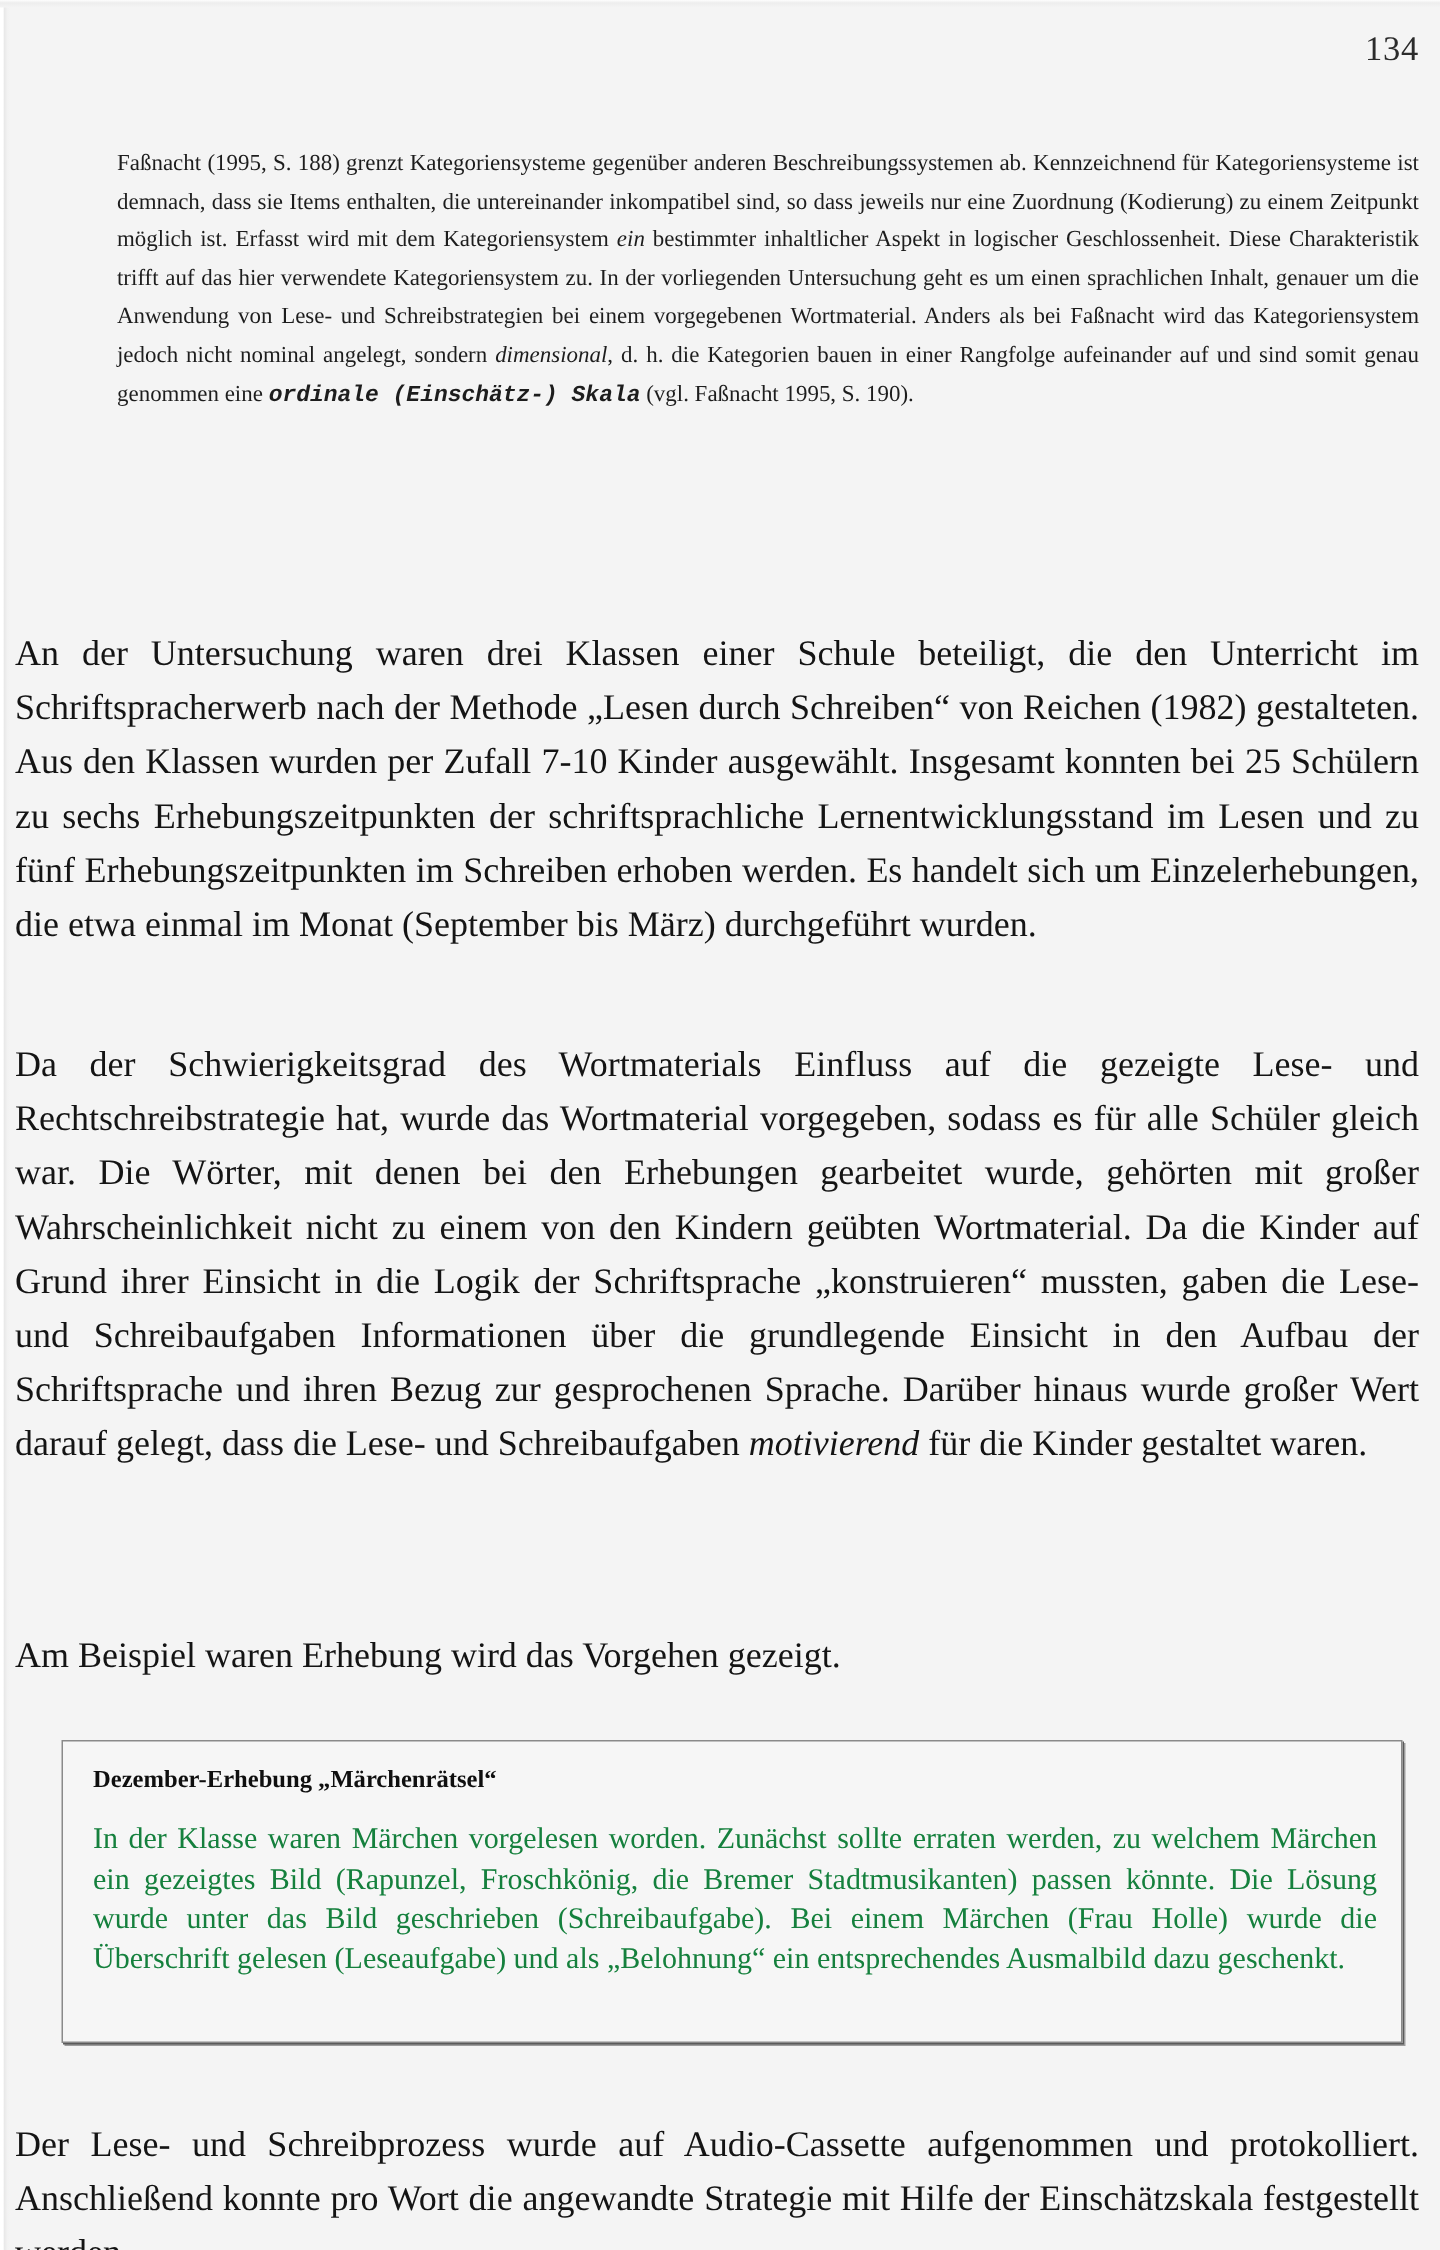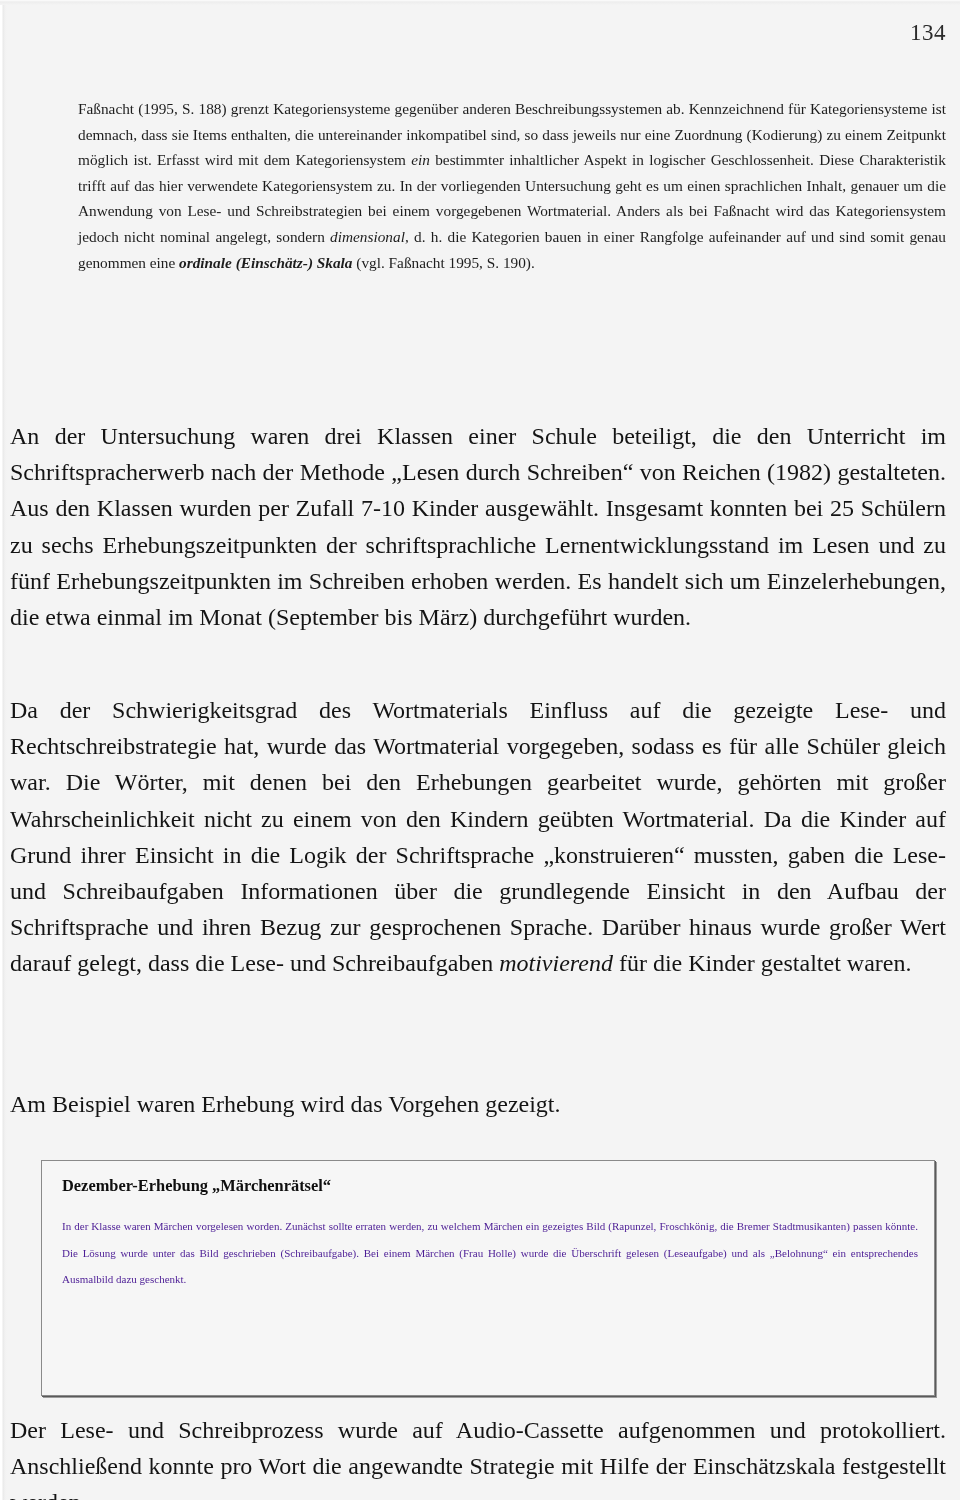--- a/index.html
+++ b/index.html
@@ -86,53 +86,53 @@
     color: #141414;
     margin: 0;
     hyphens: manual;
   }
   #p-untersuchung { top: 418px; }
   #p-schwierigkeit { top: 692px; }
   #p-beispiel { top: 1086px; }
   #p-prozess { top: 1396px; margin-top: 16px; }
 
   em { font-style: italic; }
-  .bi { font-style: italic; font-weight: bold; }
+  .bi { font-style: italic; font-weight: bold; font-family: Liberation Mono, monospace; }
 
   
   .example-box {
     position: absolute;
     left: 31px;
     top: 1160px;
     width: 894px;
-    height: 236px;
+    height: 202px;
     box-sizing: border-box;
     background: #f6f6f6;
     border: 1px solid #8a8a8a;
     box-shadow:
       inset 0 0 0 1px #f6f6f6,
       1px 1px 0 0 #5a5a5a,
       2px 2px 0 0 #9d9d9d;
   }
   .example-inner {
     padding: 14px 16px 10px 20px;
   }
   .example-title {
     font-size: 16.4px;
     font-weight: bold;
     line-height: 22px;
     color: #0f0f0f;
     margin: 0 0 16px 0;
   }
   .example-text {
-    font-size: 11px;
+    font-size: 20px;
     line-height: 26.5px;
     text-align: justify;
     text-justify: inter-word;
-    color: #4c1d95;
+    color: #15803d;
     margin: 0;
     hyphens: manual;
   }
 </style>
 </head>
 <body>
 
 <div class="page">
 
   <div class="folio">134</div>

